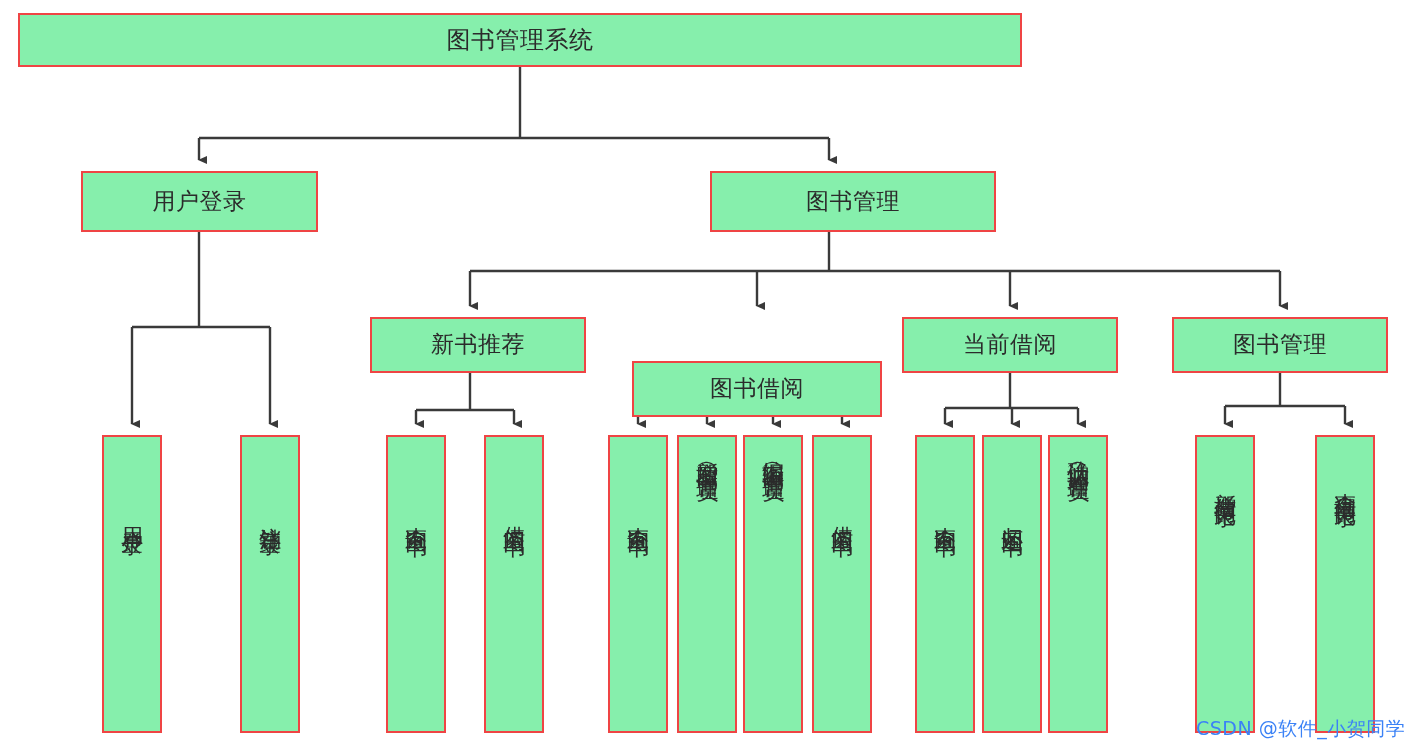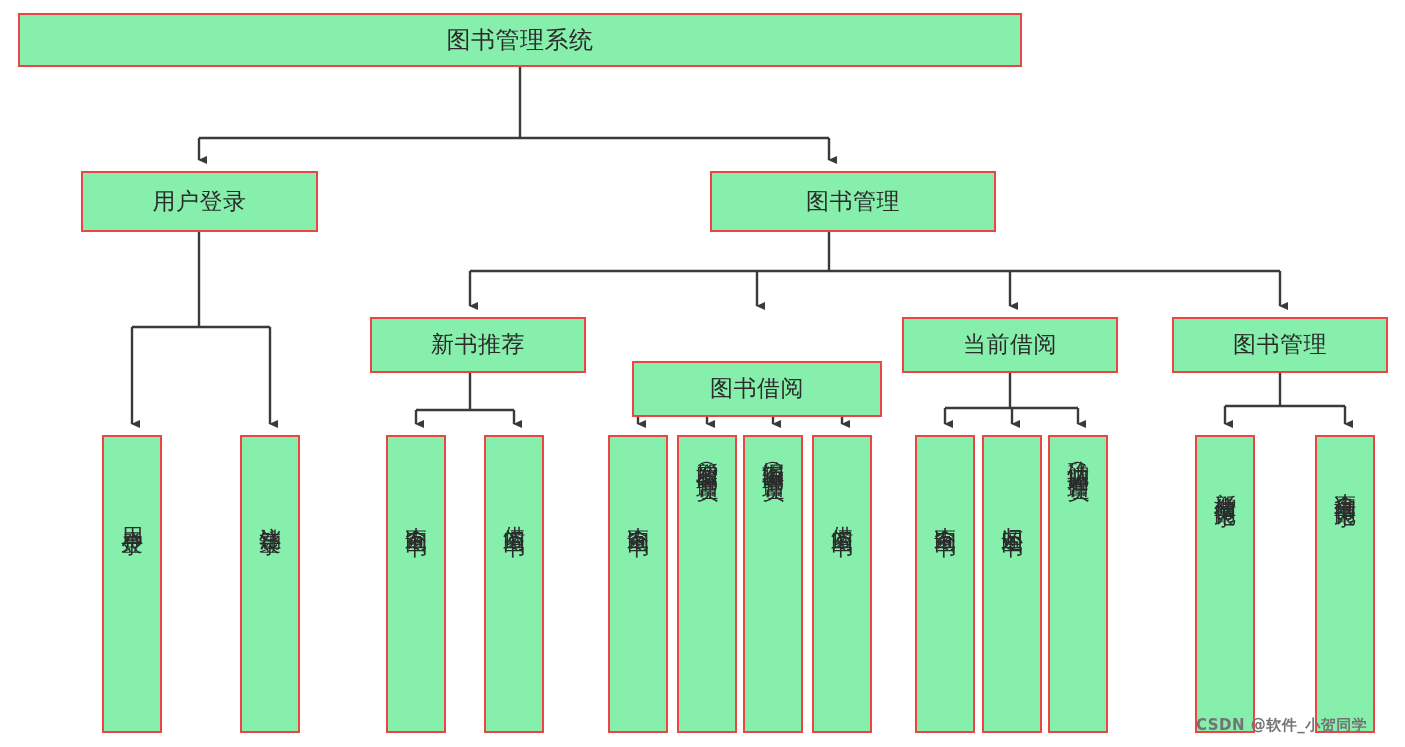--- a/index.html
+++ b/index.html
@@ -62,25 +62,24 @@
     font-size: 22px;
     line-height: 1.12;
     letter-spacing: 3px;
     white-space: nowrap;
   }
   .node.vert.tall-pad {
     padding-top: 6px;
   }
   .watermark {
     position: absolute;
-    font-size: 15px;
-    color: #737373;
+    font-size: 19px;
+    color: #3b82f6;
     white-space: nowrap;
     letter-spacing: 0.5px;
-    font-weight: bold;
   }
 </style>
 </head>
 <body>
 
 <div id="diagram-root">
 
   <svg id="edge-layer" viewBox="0 0 1405 747" width="1405" height="747" xmlns="http://www.w3.org/2000/svg">
     <defs>
       <marker id="arrowhead" markerWidth="9" markerHeight="9" refX="4" refY="8" orient="auto" markerUnits="userSpaceOnUse">

